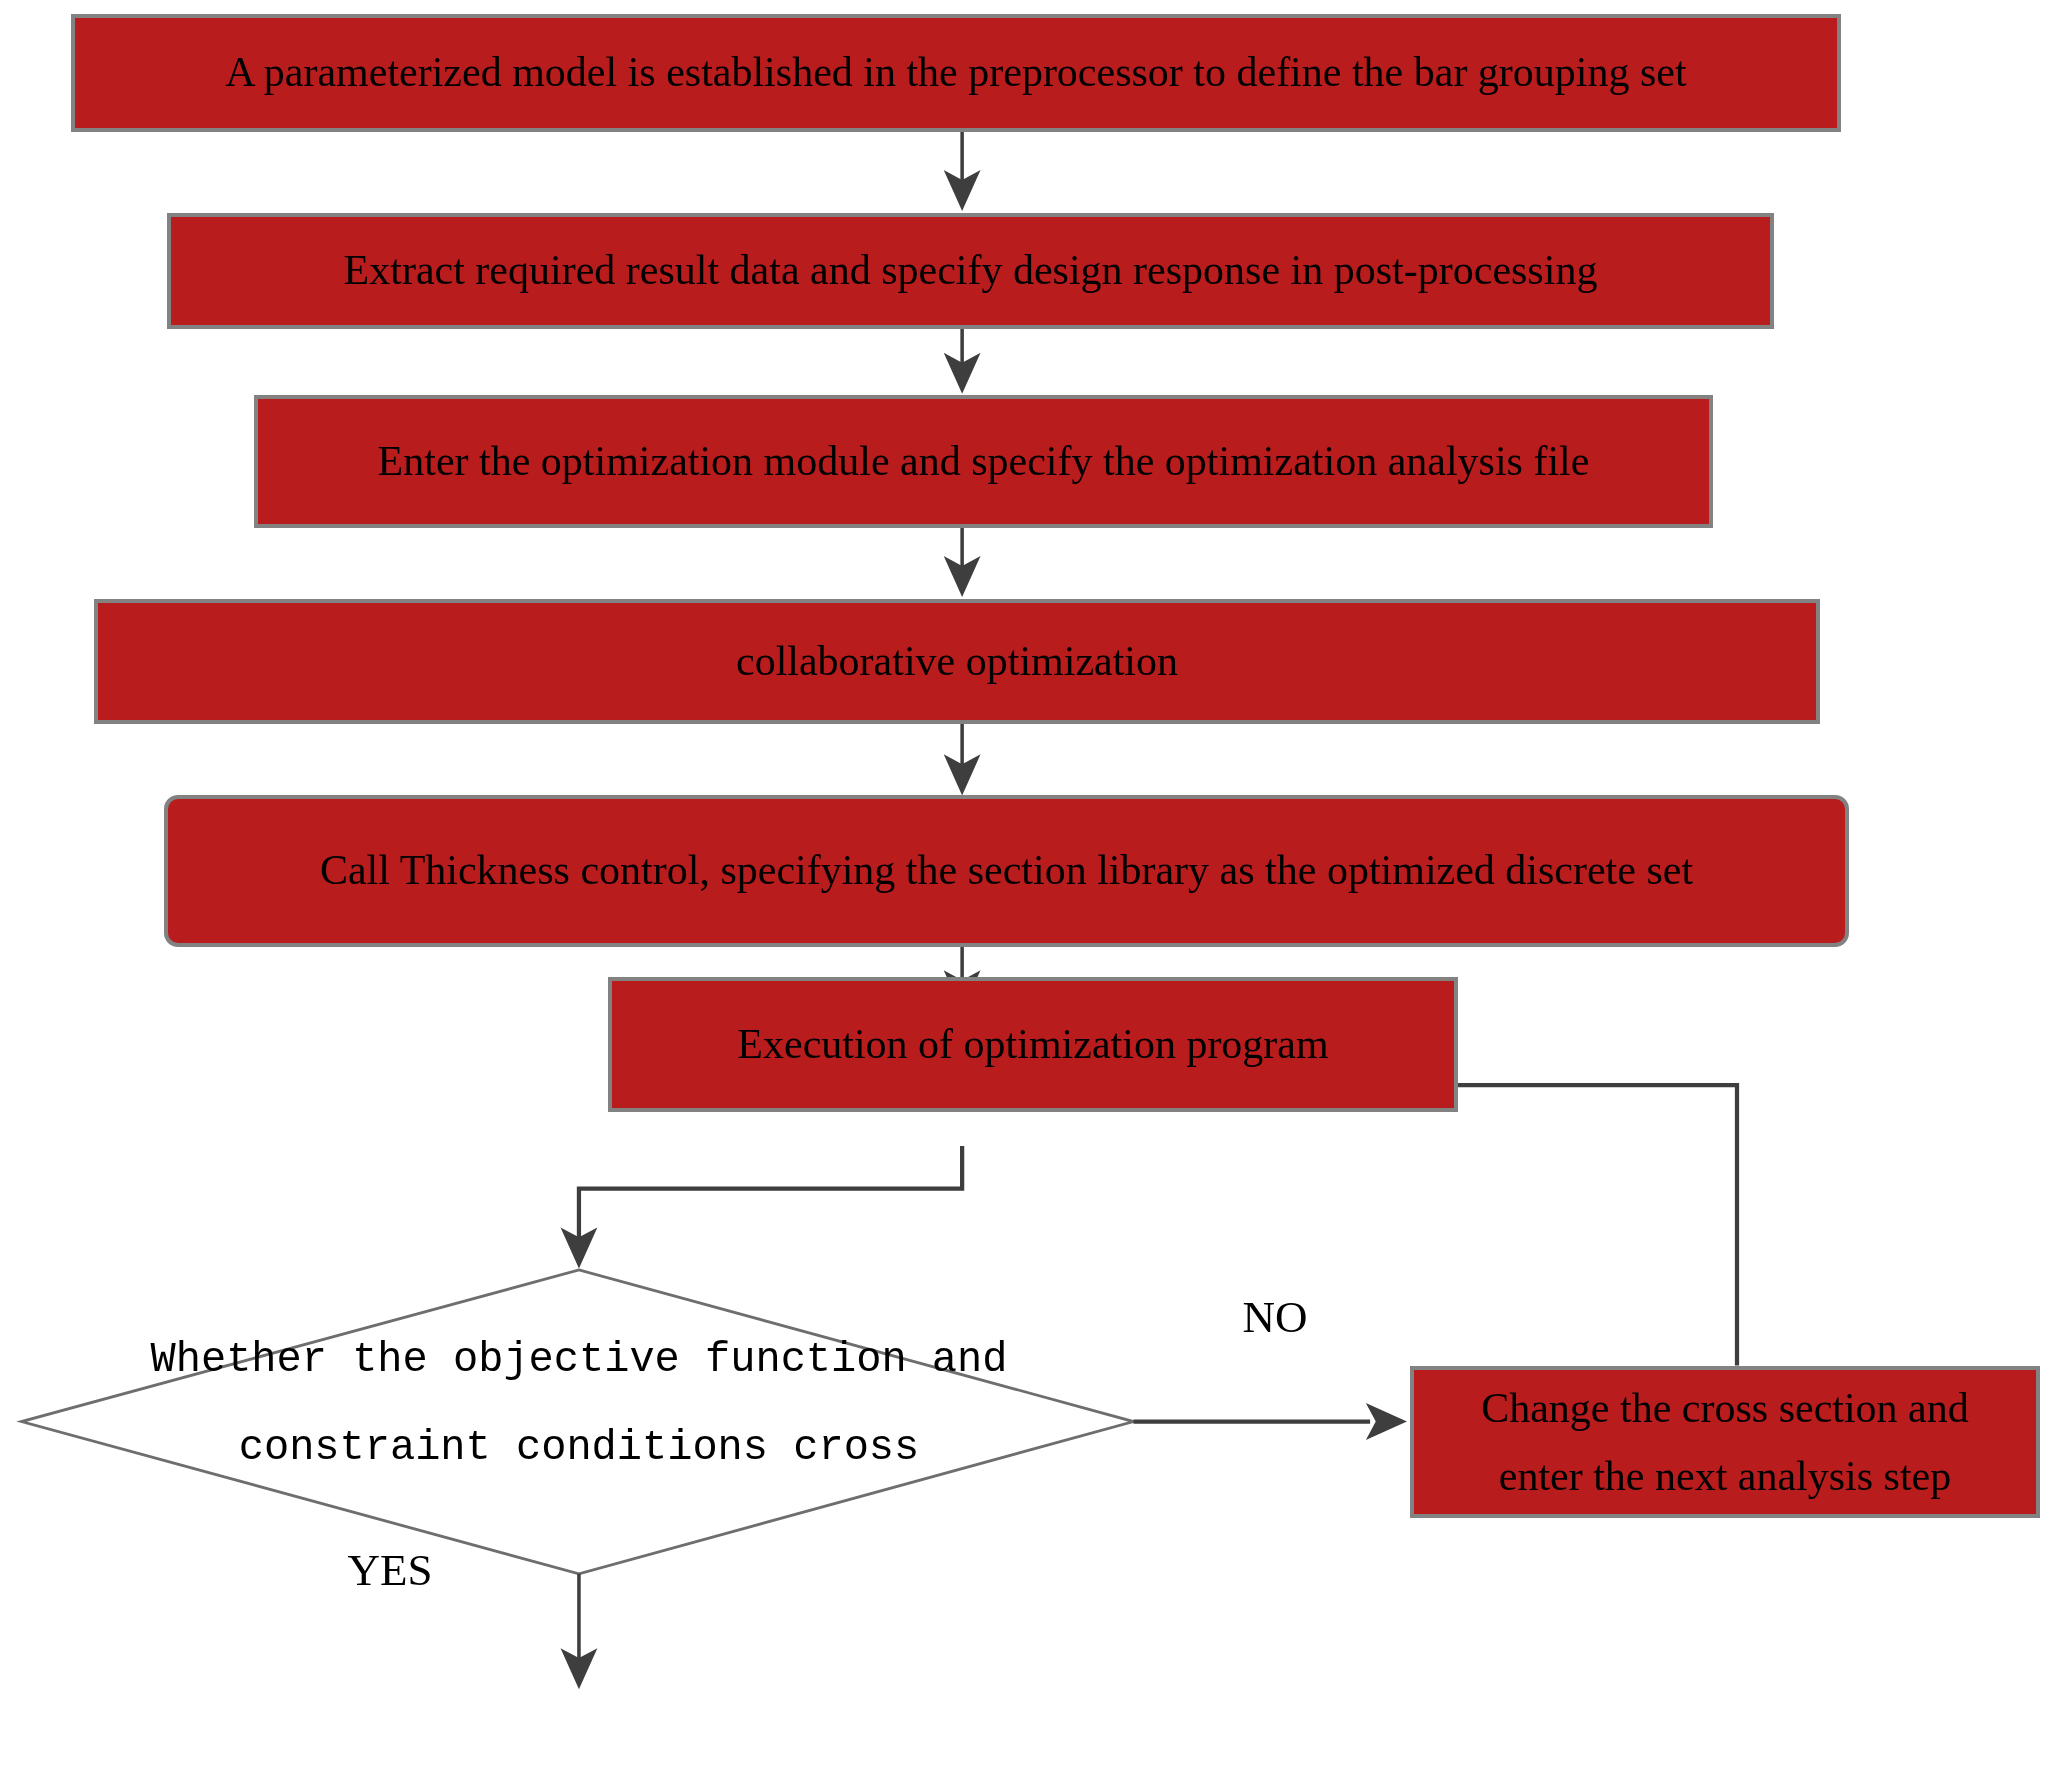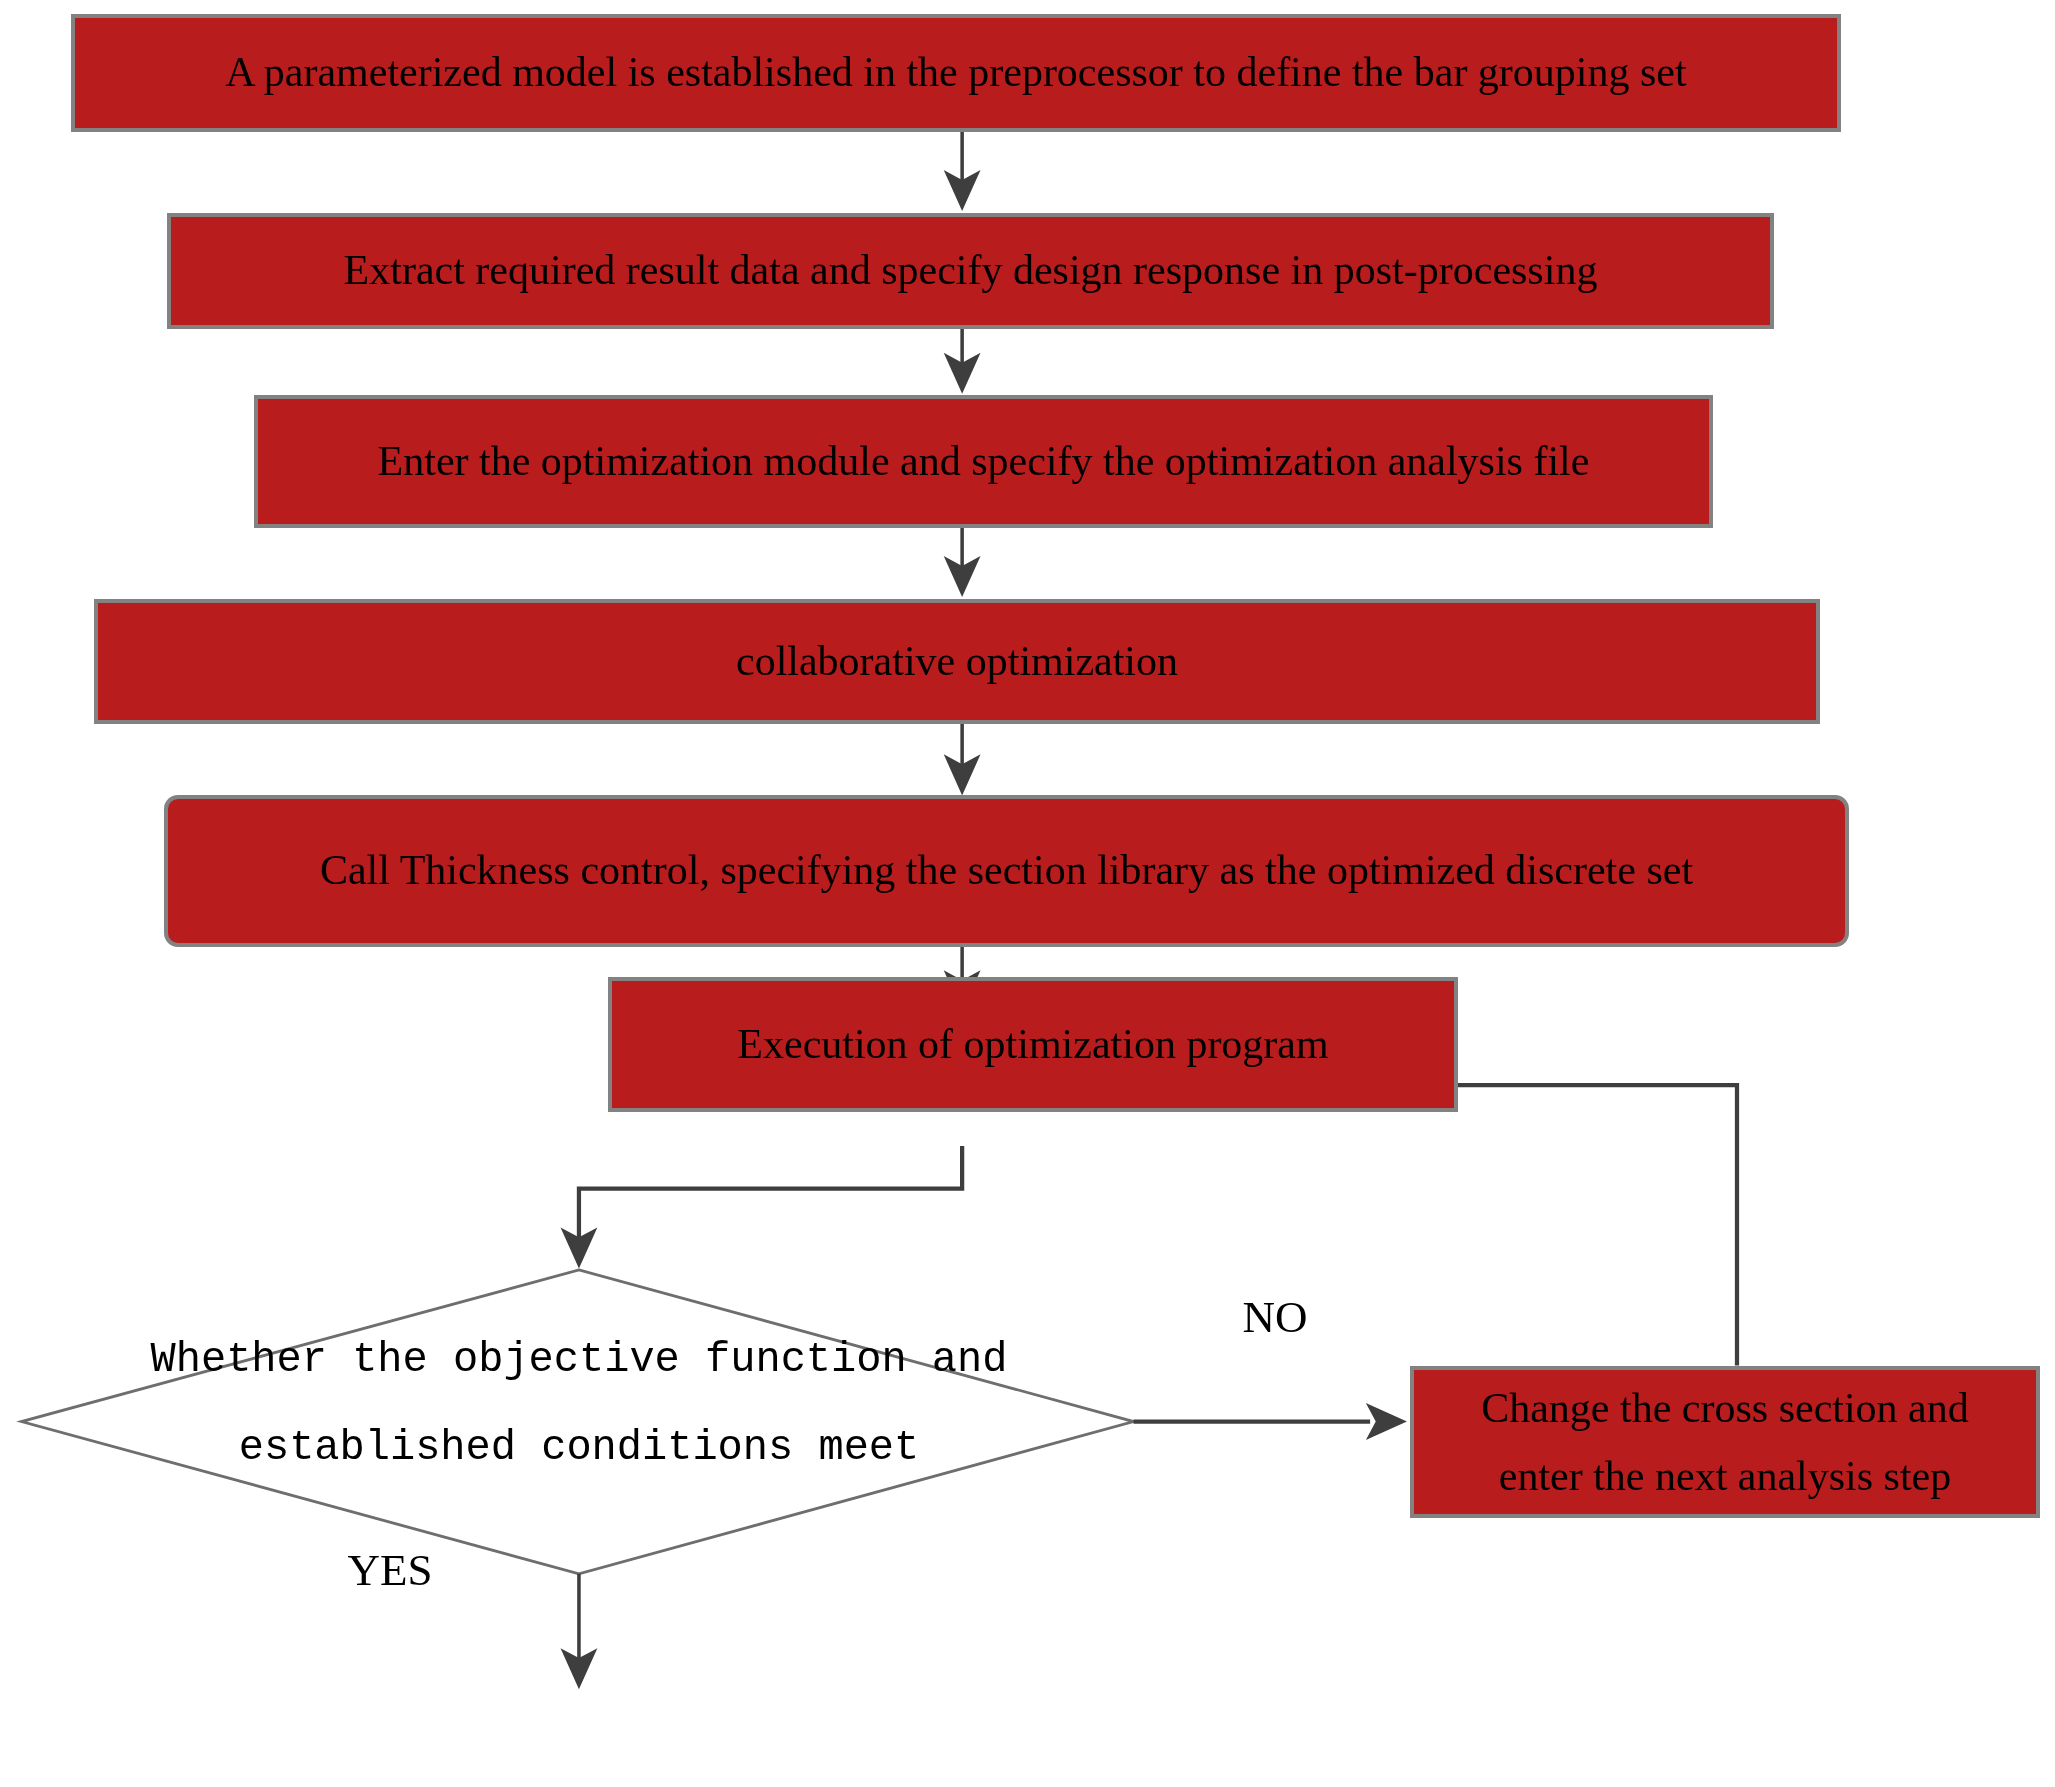--- a/index.html
+++ b/index.html
@@ -109,21 +109,21 @@
   <div class="node" style="left:164px; top:795px; width:1685px; height:152px;border-radius:14px;">
     <span class="ln">Call Thickness control, specifying the section library as the optimized discrete set</span>
   </div>
 
   <div class="node" style="left:608px; top:961px; width:850px; height:135px;margin-top:16px;">
     <span class="ln">Execution of optimization program</span>
   </div>
 
   <div class="decision-text" style="left:154px; top:1316px; width:850px; height:205px;">
     <span class="ln">Whether the objective function and</span>
-    <span class="ln">established conditions meet</span>
+    <span class="ln">constraint conditions cross</span>
   </div>
 
   <div class="branch-label" style="left:1204px; top:1291px; width:142px;">NO</div>
 
   <div class="branch-label" style="left:312px; top:1544px; width:156px;">YES</div>
 
   <div class="node" style="left:1410px; top:1366px; width:630px; height:152px; line-height:1.62;">
     <span class="ln">Change the cross section and</span>
     <span class="ln">enter the next analysis step</span>
   </div>

